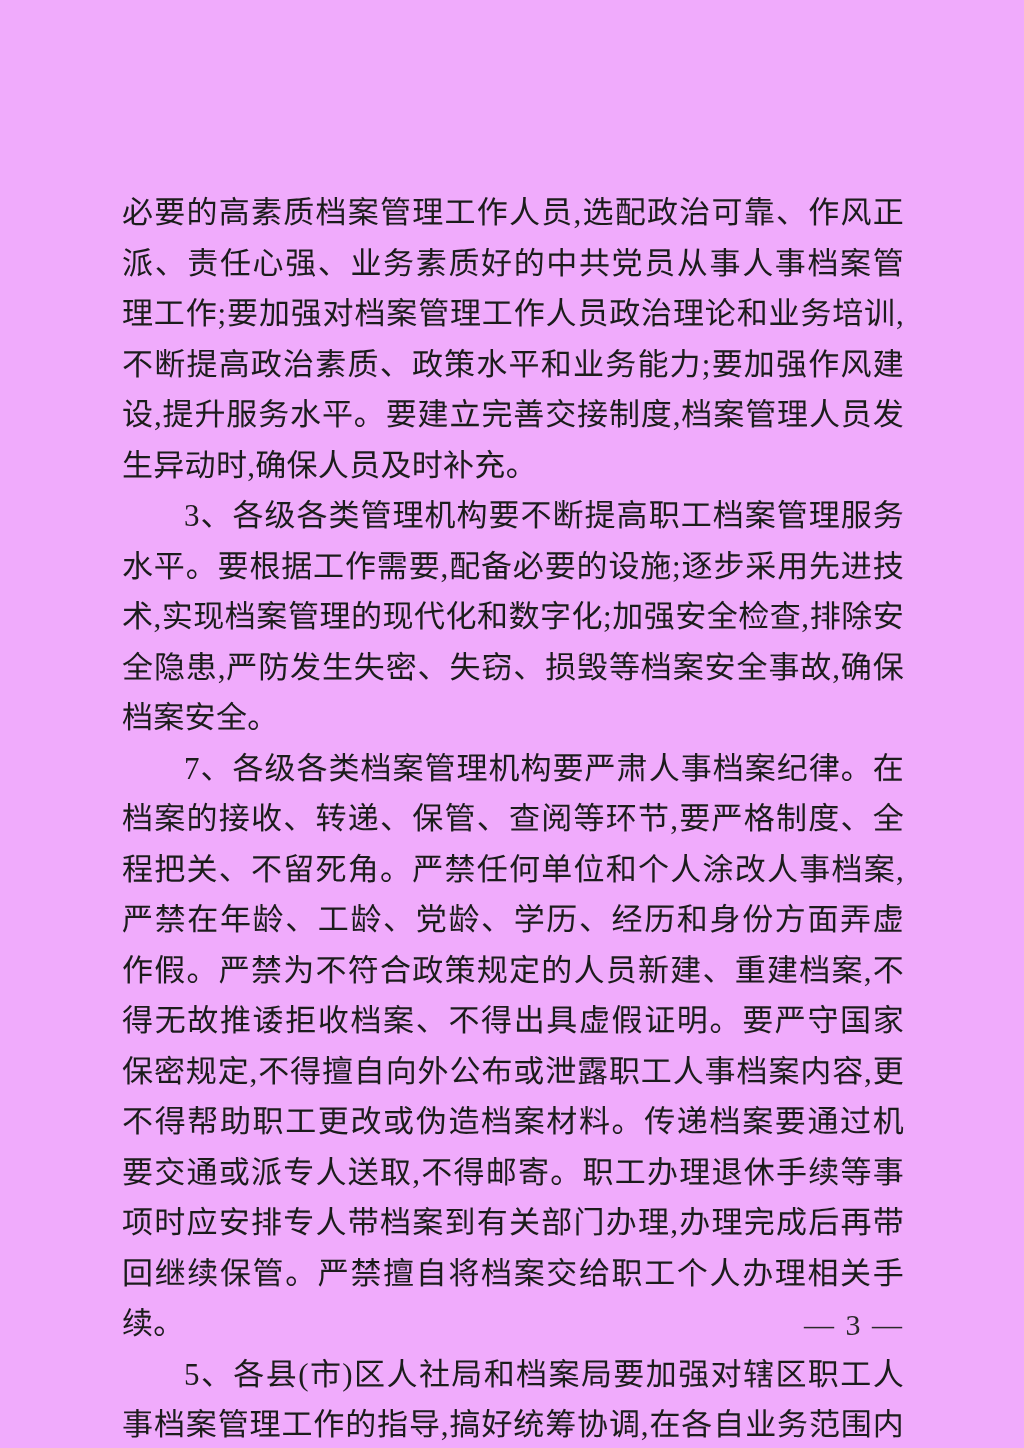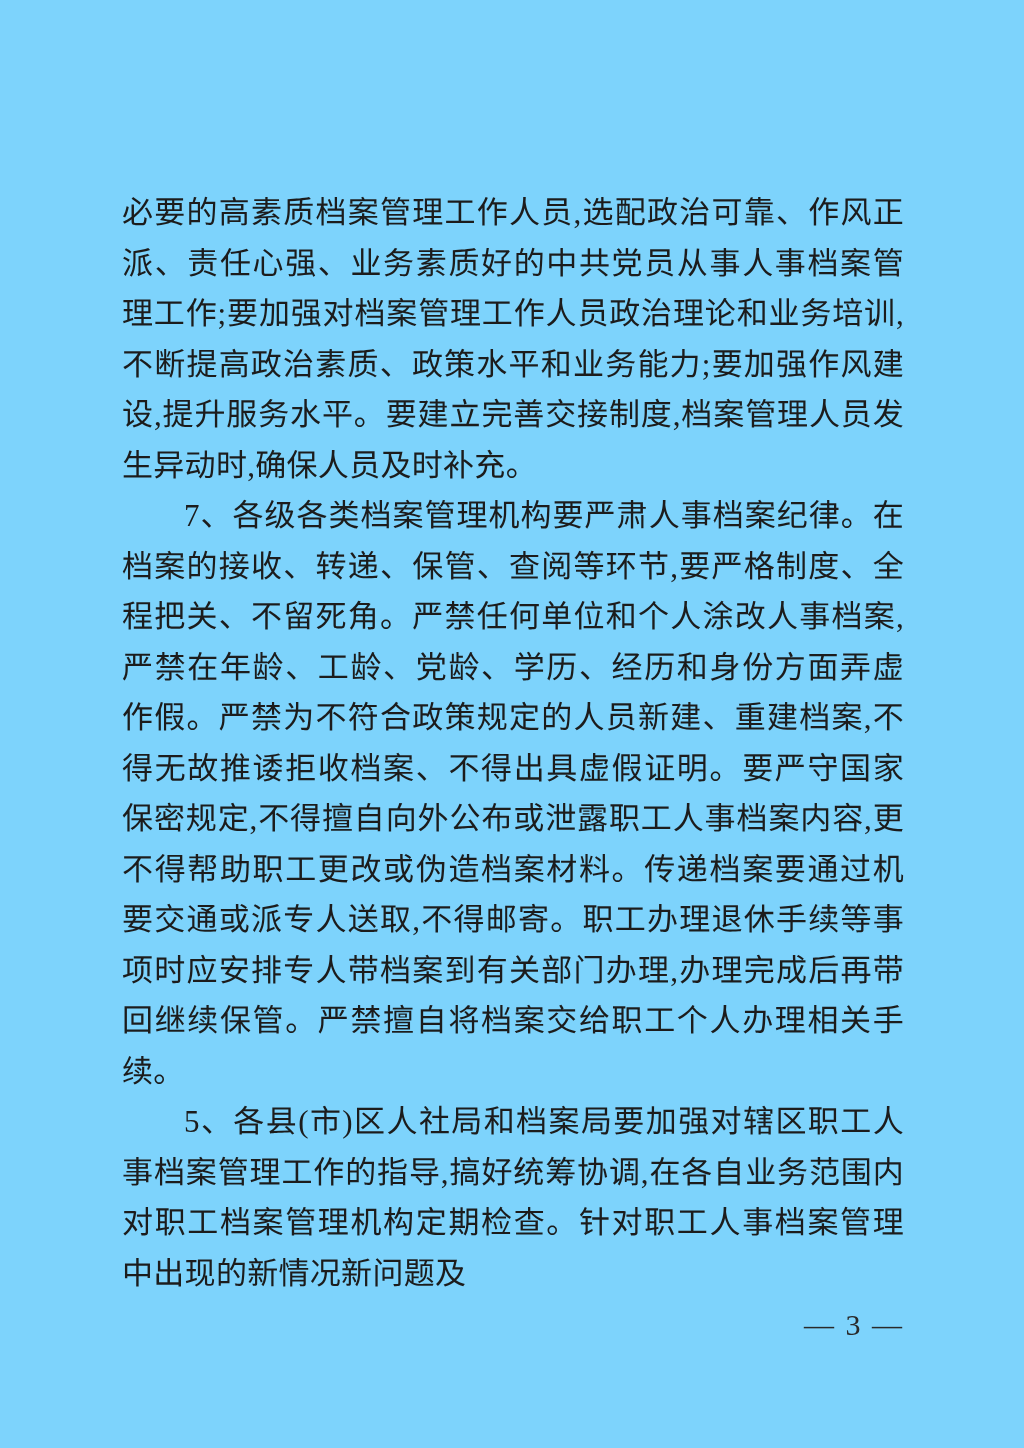--- a/index.html
+++ b/index.html
@@ -13,21 +13,21 @@
     background: #ffffff;
     overflow: hidden;
     font-family: "Liberation Serif", "DejaVu Serif", serif;
   }
   .page {
     position: absolute;
     left: 0;
     top: 0;
     width: 1024px;
     height: 1448px;
-    background: #7dd3fc;
+    background: #f0abfc;
   }
   .doc-body {
     position: absolute;
     left: 122px;
     top: 188px;
     width: 782px;
     color: #1c1c1c;
   }
   .para {
     margin: 0;
@@ -53,19 +53,20 @@
     letter-spacing: 2px;
   }
 </style>
 </head>
 <body>
 
 <div class="page">
 
   <div class="doc-body">
     <p class="para">必要的高素质档案管理工作人员,选配政治可靠、作风正派、责任心强、业务素质好的中共党员从事人事档案管理工作;要加强对档案管理工作人员政治理论和业务培训,不断提高政治素质、政策水平和业务能力;要加强作风建设,提升服务水平。要建立完善交接制度,档案管理人员发生异动时,确保人员及时补充。</p>
+    <p class="para indent">3、各级各类管理机构要不断提高职工档案管理服务水平。要根据工作需要,配备必要的设施;逐步采用先进技术,实现档案管理的现代化和数字化;加强安全检查,排除安全隐患,严防发生失密、失窃、损毁等档案安全事故,确保档案安全。</p>
     <p class="para indent">7、各级各类档案管理机构要严肃人事档案纪律。在档案的接收、转递、保管、查阅等环节,要严格制度、全程把关、不留死角。严禁任何单位和个人涂改人事档案,严禁在年龄、工龄、党龄、学历、经历和身份方面弄虚作假。严禁为不符合政策规定的人员新建、重建档案,不得无故推诿拒收档案、不得出具虚假证明。要严守国家保密规定,不得擅自向外公布或泄露职工人事档案内容,更不得帮助职工更改或伪造档案材料。传递档案要通过机要交通或派专人送取,不得邮寄。职工办理退休手续等事项时应安排专人带档案到有关部门办理,办理完成后再带回继续保管。严禁擅自将档案交给职工个人办理相关手续。</p>
     <p class="para indent">5、各县(市)区人社局和档案局要加强对辖区职工人事档案管理工作的指导,搞好统筹协调,在各自业务范围内对职工档案管理机构定期检查。针对职工人事档案管理中出现的新情况新问题及</p>
   </div>
 
   <div class="page-footer">— 3 —</div>
 
 </div>
 
 </body></html>

